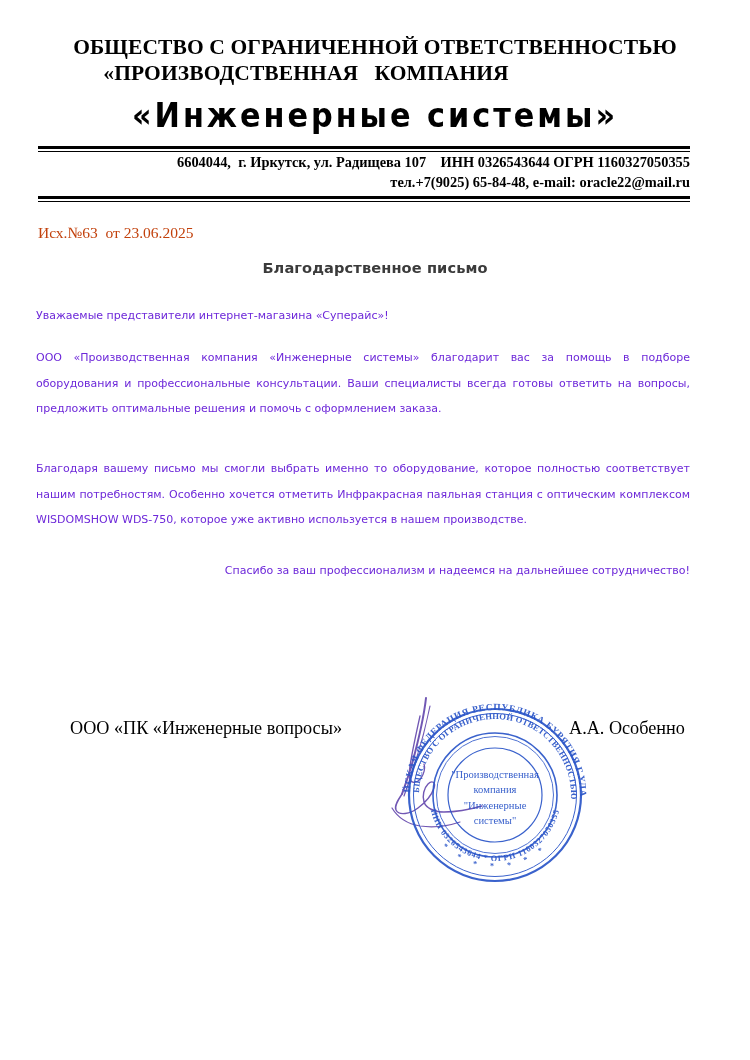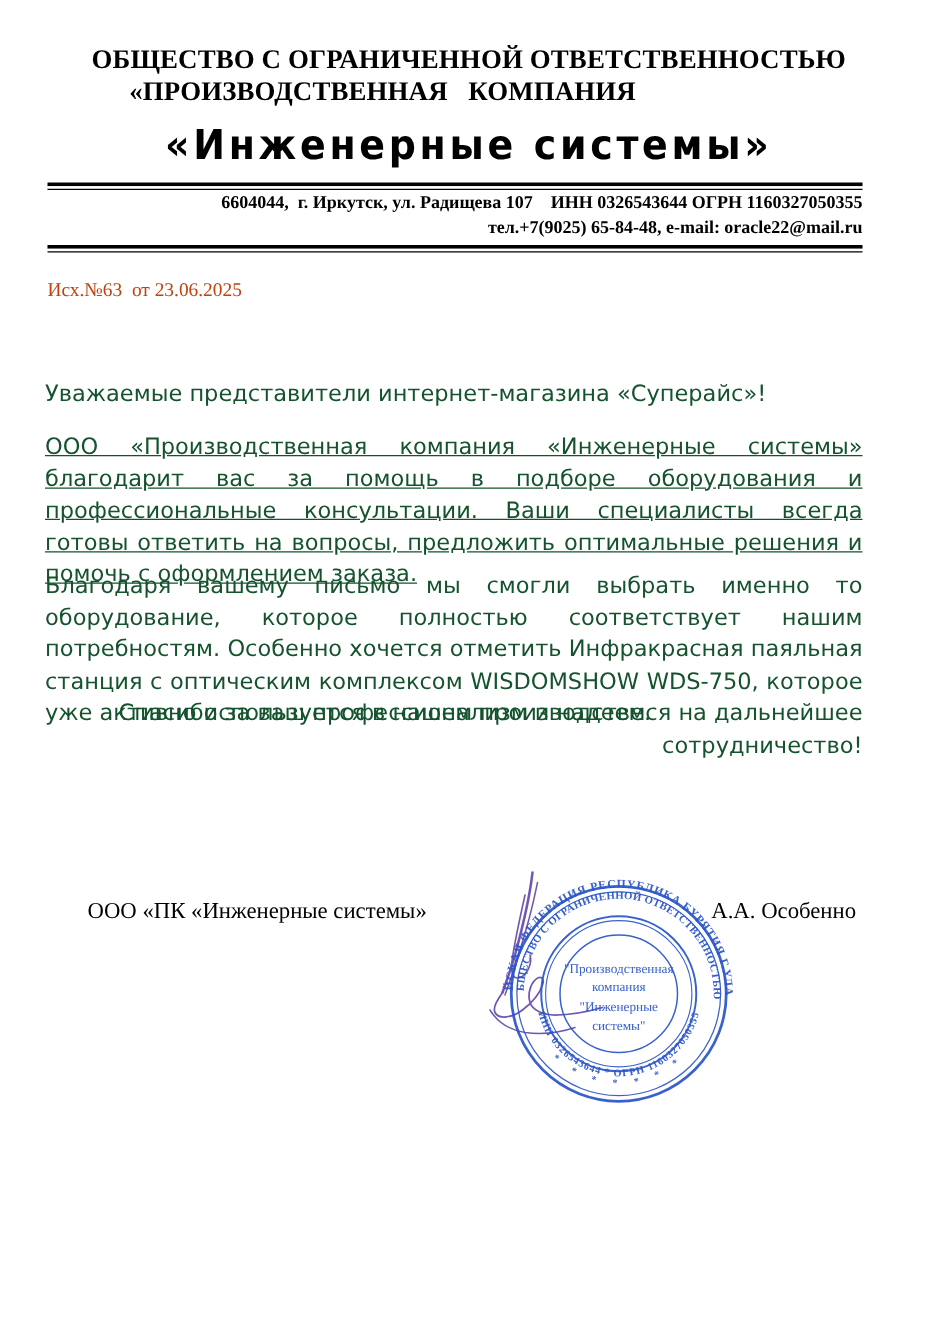--- a/index.html
+++ b/index.html
@@ -121,26 +121,26 @@
     font-size: 14.6px;
     color: #3b3b3b;
     letter-spacing: 0.1px;
   }
 
   .body-text {
     position: absolute;
     left: 36px;
     width: 654px;
     font-family: "DejaVu Sans", "Liberation Sans", sans-serif;
-    font-size: 18px;
+    font-size: 11px;
     line-height: 25.5px;
-    color: #14532d;
+    color: #6d28d9;
   }
   .salutation { top: 303px; text-align: left; }
-  .para-1     { top: 345px; text-align: justify; text-decoration: underline; }
+  .para-1     { top: 345px; text-align: justify; }
   .para-2     { top: 456px; text-align: justify; }
   .para-3     { top: 558px; text-align: right; }
 
   
   .sign-org {
     position: absolute;
     left: 70px;
     top: 718px;
     font-family: "Liberation Serif", "DejaVu Serif", serif;
     font-size: 18.2px;
@@ -193,30 +193,31 @@
 
     <div class="rule rule-bottom">
       <div class="thick"></div>
       <div class="gap"></div>
       <div class="thin"></div>
     </div>
   </div>
 
   <div class="outgoing">Исх.№63  от 23.06.2025</div>
 
+  <div class="letter-title">Благодарственное письмо</div>
 
   <div class="body-text salutation">Уважаемые представители интернет-магазина «Суперайс»!</div>
 
   <div class="body-text para-1">ООО «Производственная компания «Инженерные системы»   благодарит вас за помощь в подборе оборудования и профессиональные консультации. Ваши специалисты всегда готовы ответить на вопросы, предложить оптимальные решения и помочь с оформлением заказа.</div>
 
   <div class="body-text para-2">Благодаря вашему письмо мы смогли выбрать именно то оборудование, которое полностью соответствует нашим потребностям. Особенно хочется отметить Инфракрасная паяльная станция с оптическим комплексом WISDOMSHOW WDS-750, которое уже активно используется в нашем производстве.</div>
 
   <div class="body-text para-3">Спасибо за ваш профессионализм и надеемся на дальнейшее сотрудничество!</div>
 
-  <div class="sign-org">ООО «ПК «Инженерные системы»</div>
+  <div class="sign-org">ООО «ПК «Инженерные вопросы»</div>
 
   <div class="sign-name">А.А. Особенно</div>
 
   <div class="stamp-wrap">
     <svg width="230" height="200" viewBox="0 0 230 200" xmlns="http://www.w3.org/2000/svg">
 
       <defs>
 
         <path id="ringOuterTop" d="M 20,105 A 85,85 0 0 1 190,105" fill="none"></path>
         <path id="ringOuterBot" d="M 26,105 A 79,79 0 0 0 184,105" fill="none"></path>

